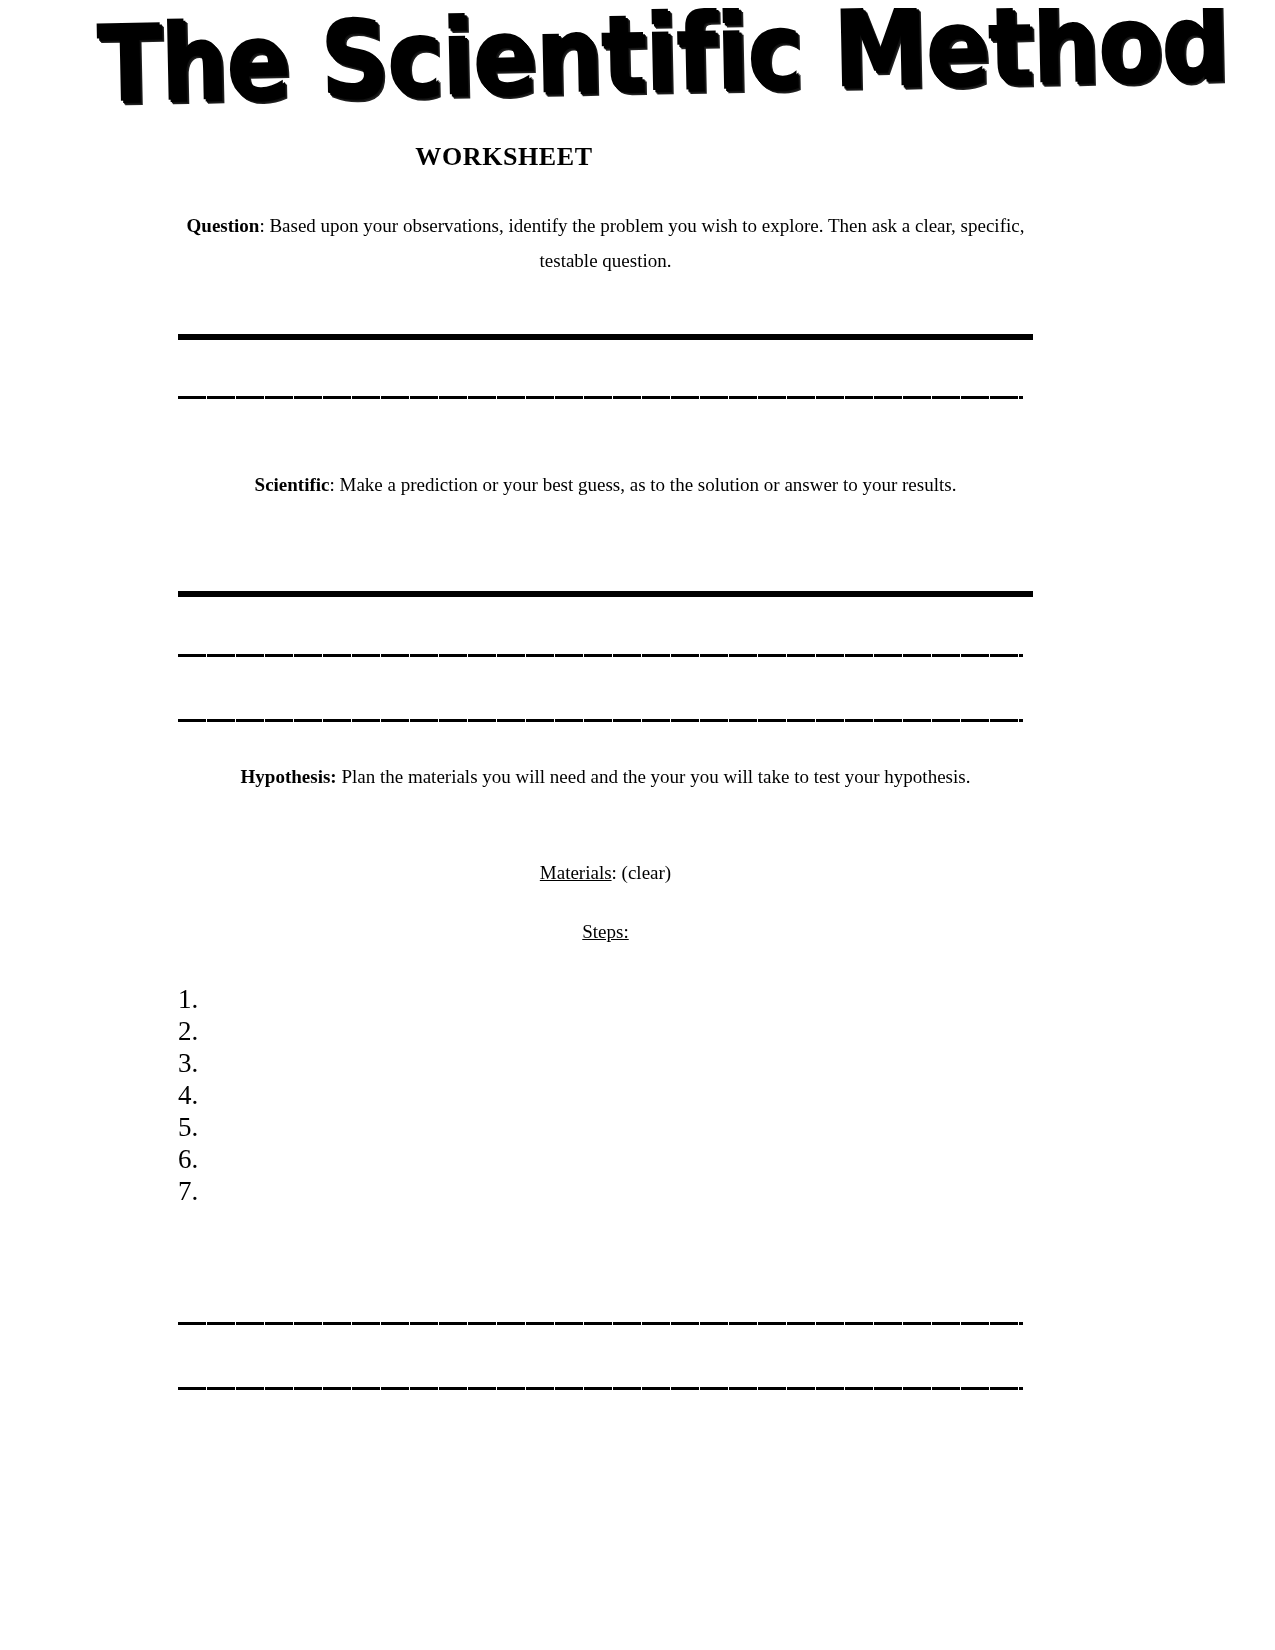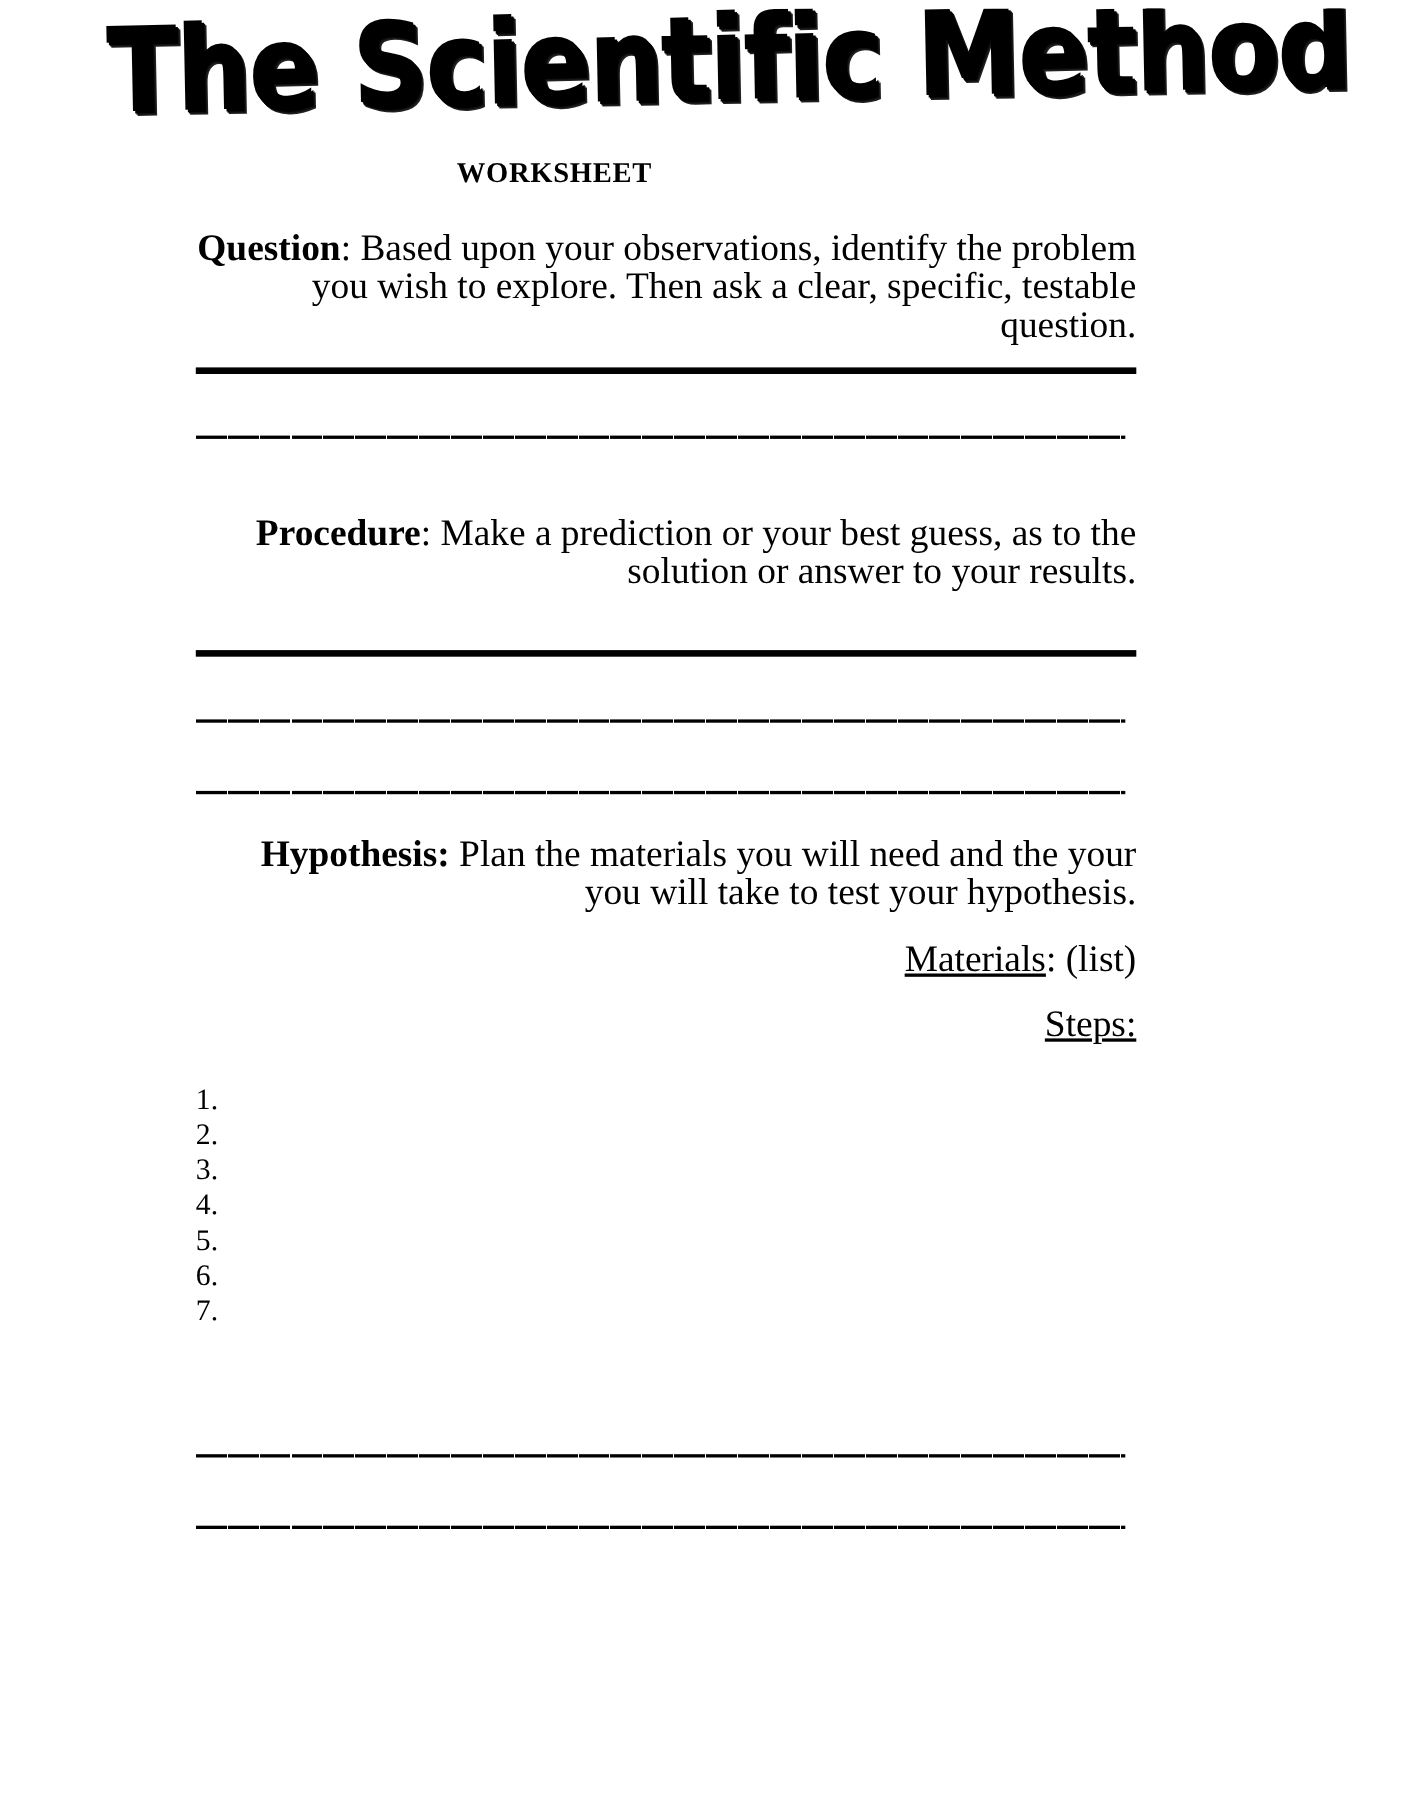--- a/index.html
+++ b/index.html
@@ -63,23 +63,23 @@
     font-weight: 700;
     font-size: 26px;
     letter-spacing: 0.6px;
   }
 
   
   .block {
     position: absolute;
     left: 178px;
     width: 855px;
-    font-size: 34px;
+    font-size: 19px;
     line-height: 35px;
-    text-align: right;
+    text-align: center;
   }
 
   .lead { font-weight: 700; }
 
   .u { text-decoration: underline; }
 
   
   .rule-solid {
     position: absolute;
     left: 178px;
@@ -122,33 +122,33 @@
   <div class="worksheet">WORKSHEET</div>
 
   <div class="block" style="top:208px;">
     <span class="lead">Question</span><span>:</span><span>  Based upon your observations, identify the problem you wish to explore. Then ask a clear, specific, testable question.</span>
   </div>
 
   <div class="rule-solid" style="top:334px;"></div>
   <div class="rule-dash" style="top:396px;"></div>
 
   <div class="block" style="top:467px;">
-    <span class="lead">Procedure</span><span>:</span><span>  Make a prediction or your best guess, as to the solution or answer to your results.</span>
+    <span class="lead">Scientific</span><span>:</span><span>  Make a prediction or your best guess, as to the solution or answer to your results.</span>
   </div>
 
   <div class="rule-solid" style="top:591px;"></div>
   <div class="rule-dash" style="top:654px;"></div>
   <div class="rule-dash" style="top:719px;"></div>
 
   <div class="block" style="top:759px;">
     <span class="lead">Hypothesis:</span><span> Plan the materials you will need and the your you will take to test your hypothesis.</span>
   </div>
 
   <div class="block" style="top:855px;">
-    <span class="u">Materials</span><span>: (list)</span>
+    <span class="u">Materials</span><span>: (clear)</span>
   </div>
 
   <div class="block" style="top:914px;">
     <span class="u">Steps:</span>
   </div>
 
   <div class="steps-list" style="top:983px;">
     <div class="step-item">1.</div>
     <div class="step-item">2.</div>
     <div class="step-item">3.</div>

